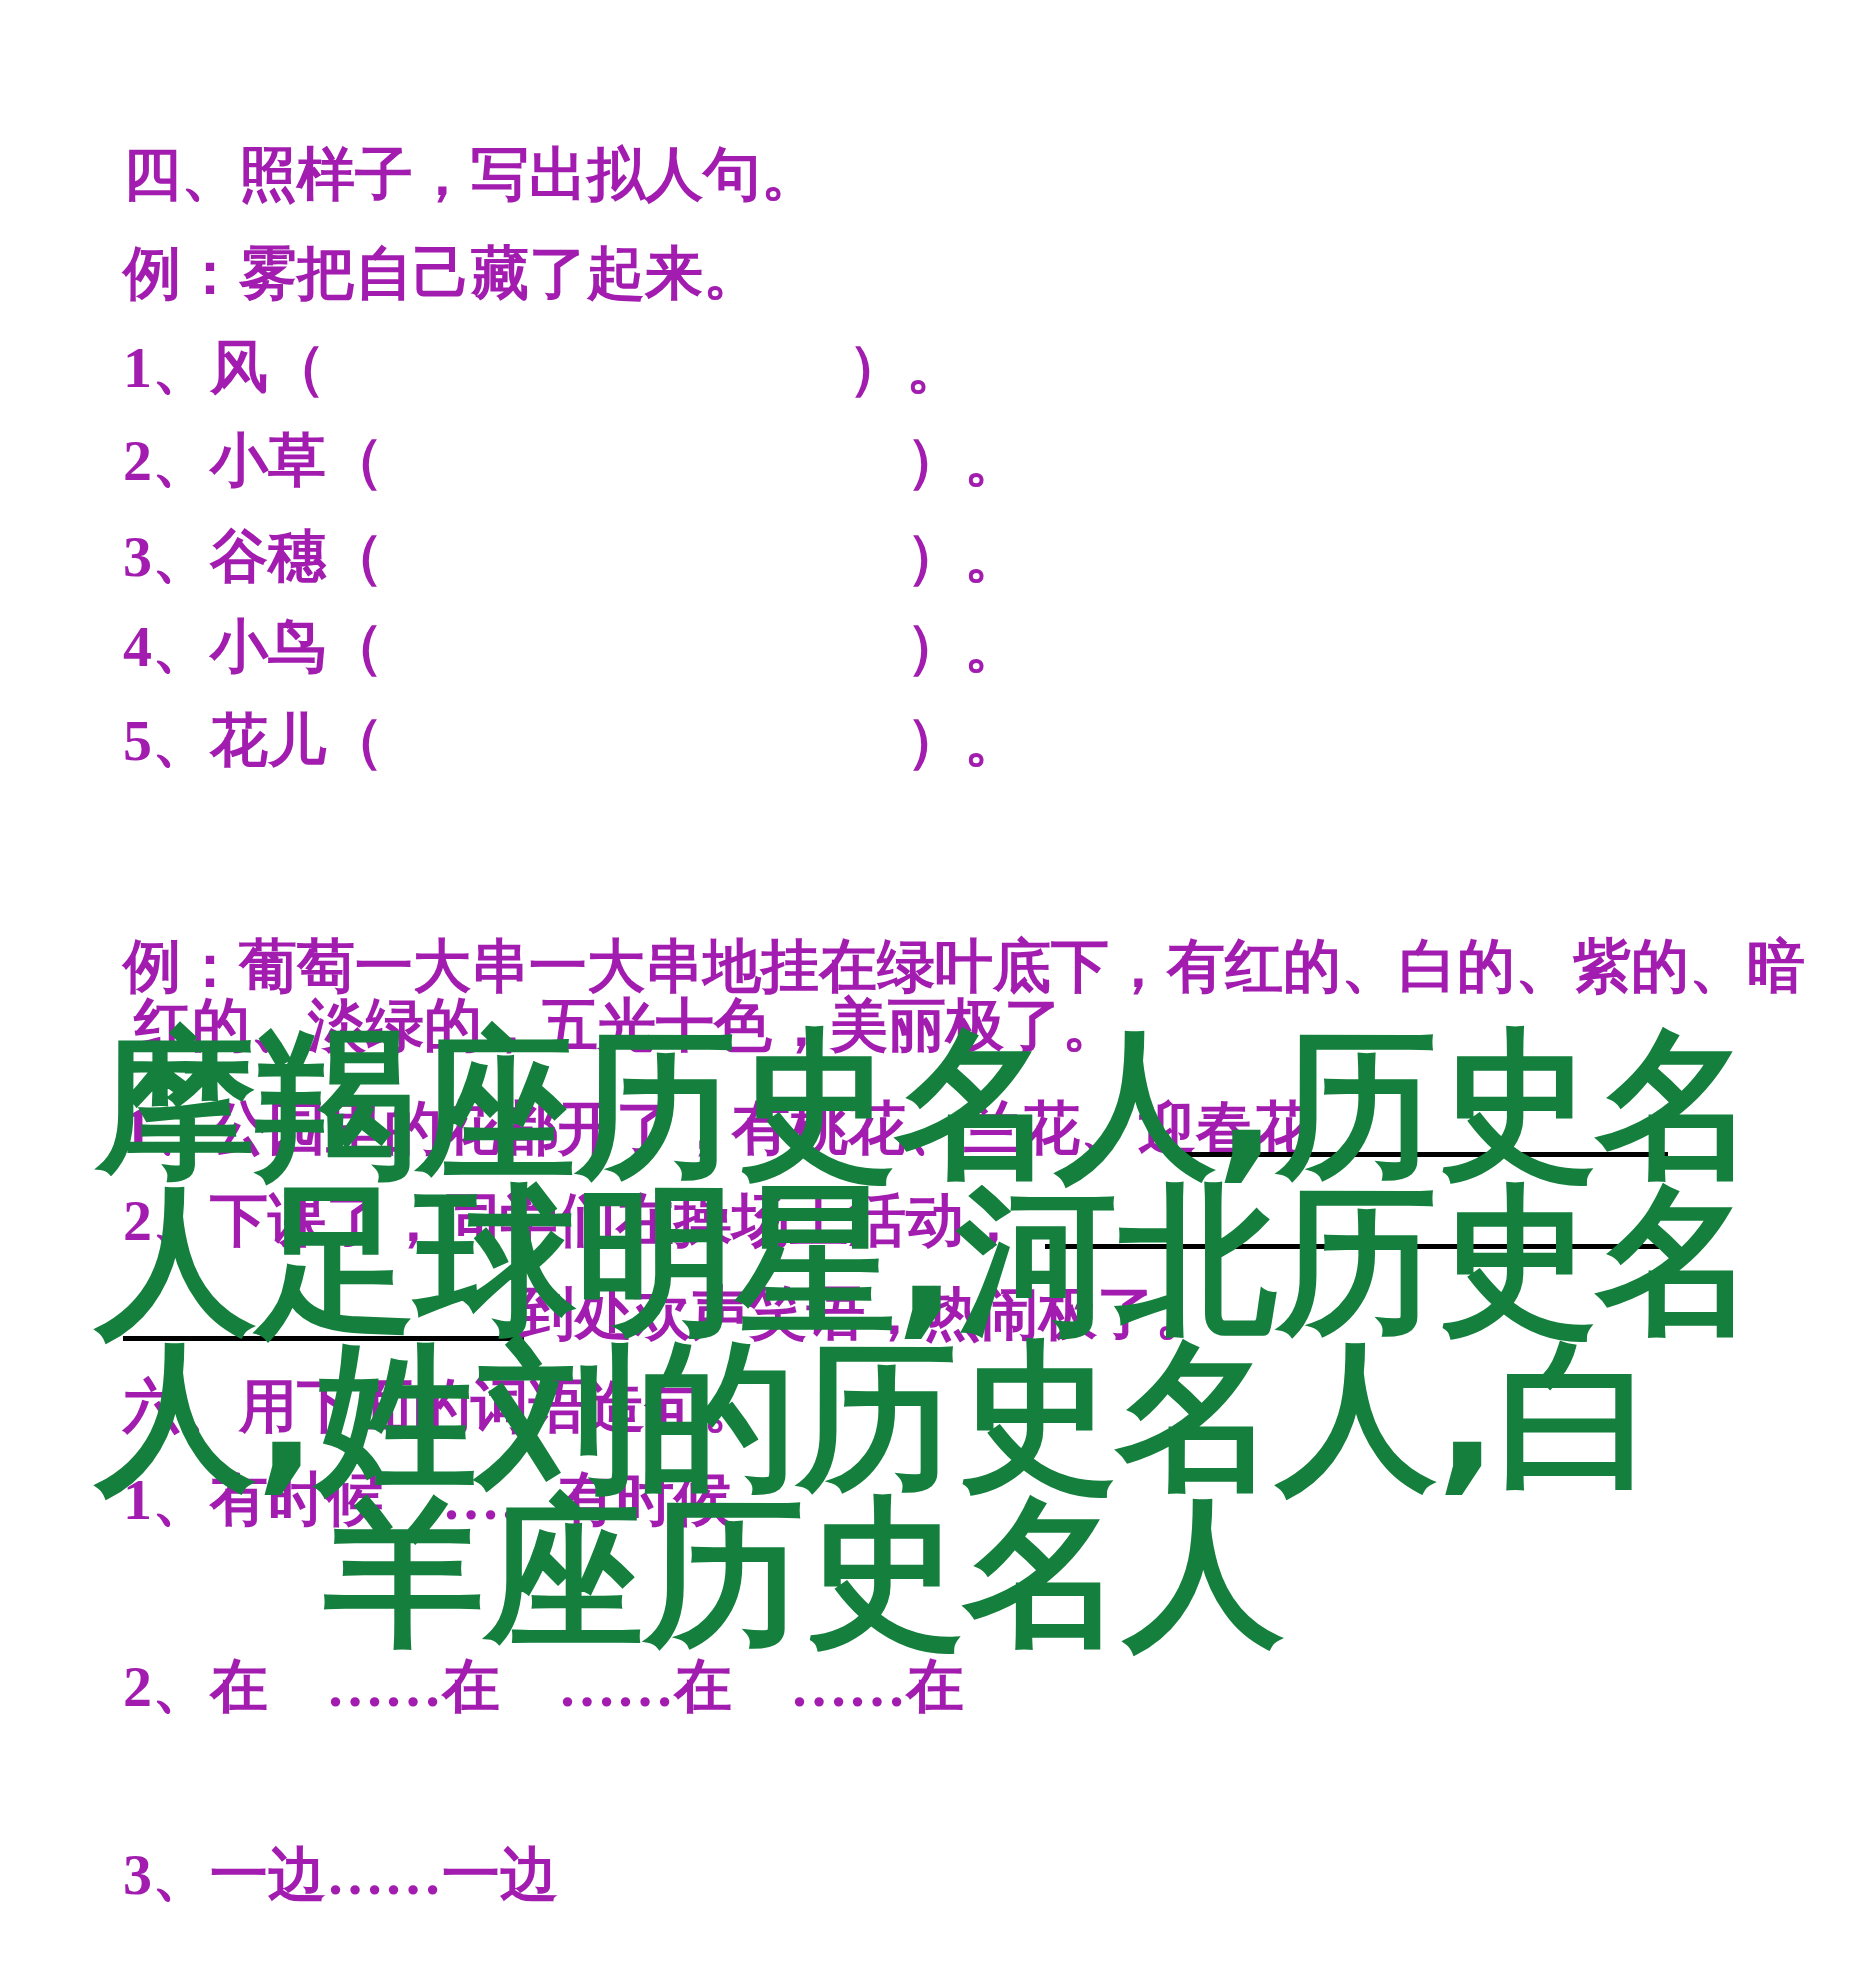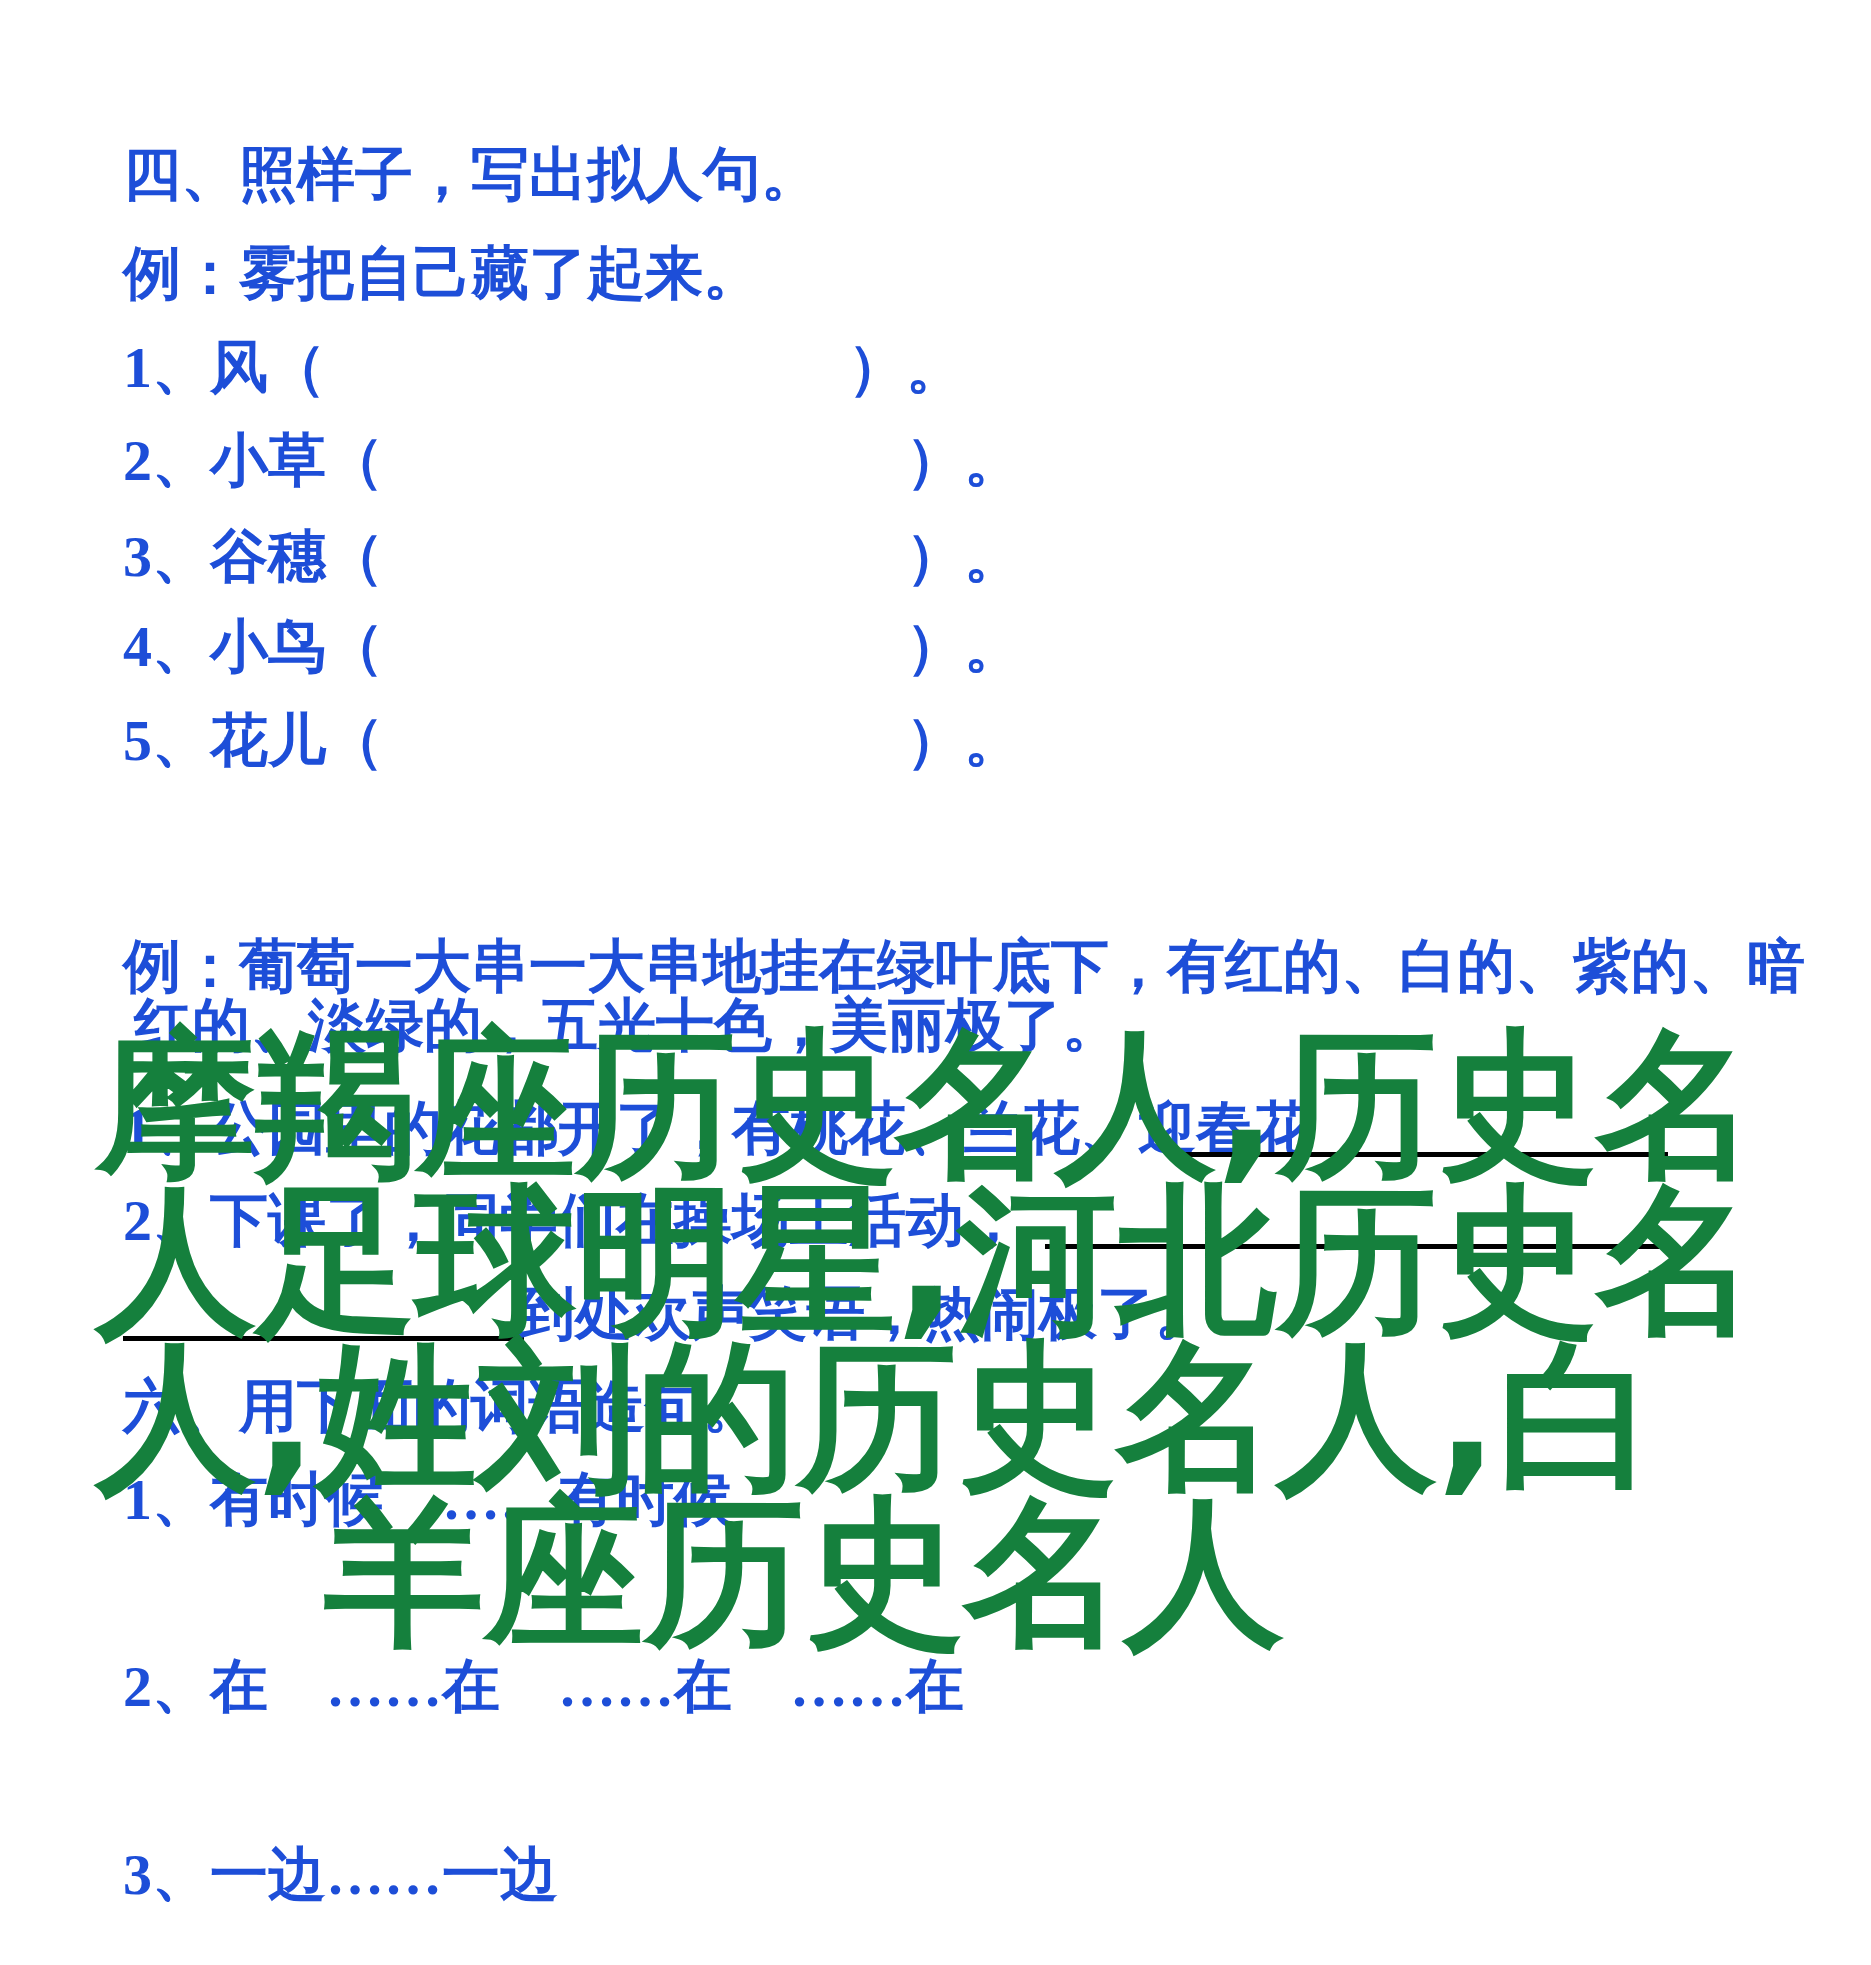--- a/index.html
+++ b/index.html
@@ -9,21 +9,21 @@
     background:#ffffff;
     overflow:hidden;
     font-family:"Liberation Serif","DejaVu Serif",serif;
   }
   .line{
     position:absolute;
     left:123px;
     font-weight:bold;
     font-size:58px;
     line-height:1.1;
-    color:#1d4ed8;
+    color:#a21caf;
     white-space:pre;
     z-index:1;
   }
   .cont{left:134px;}
   .l13text{left:517px;text-align:right;}
   .blank{
     position:absolute;
     height:4.7px;
     background:#000;
     z-index:1;

